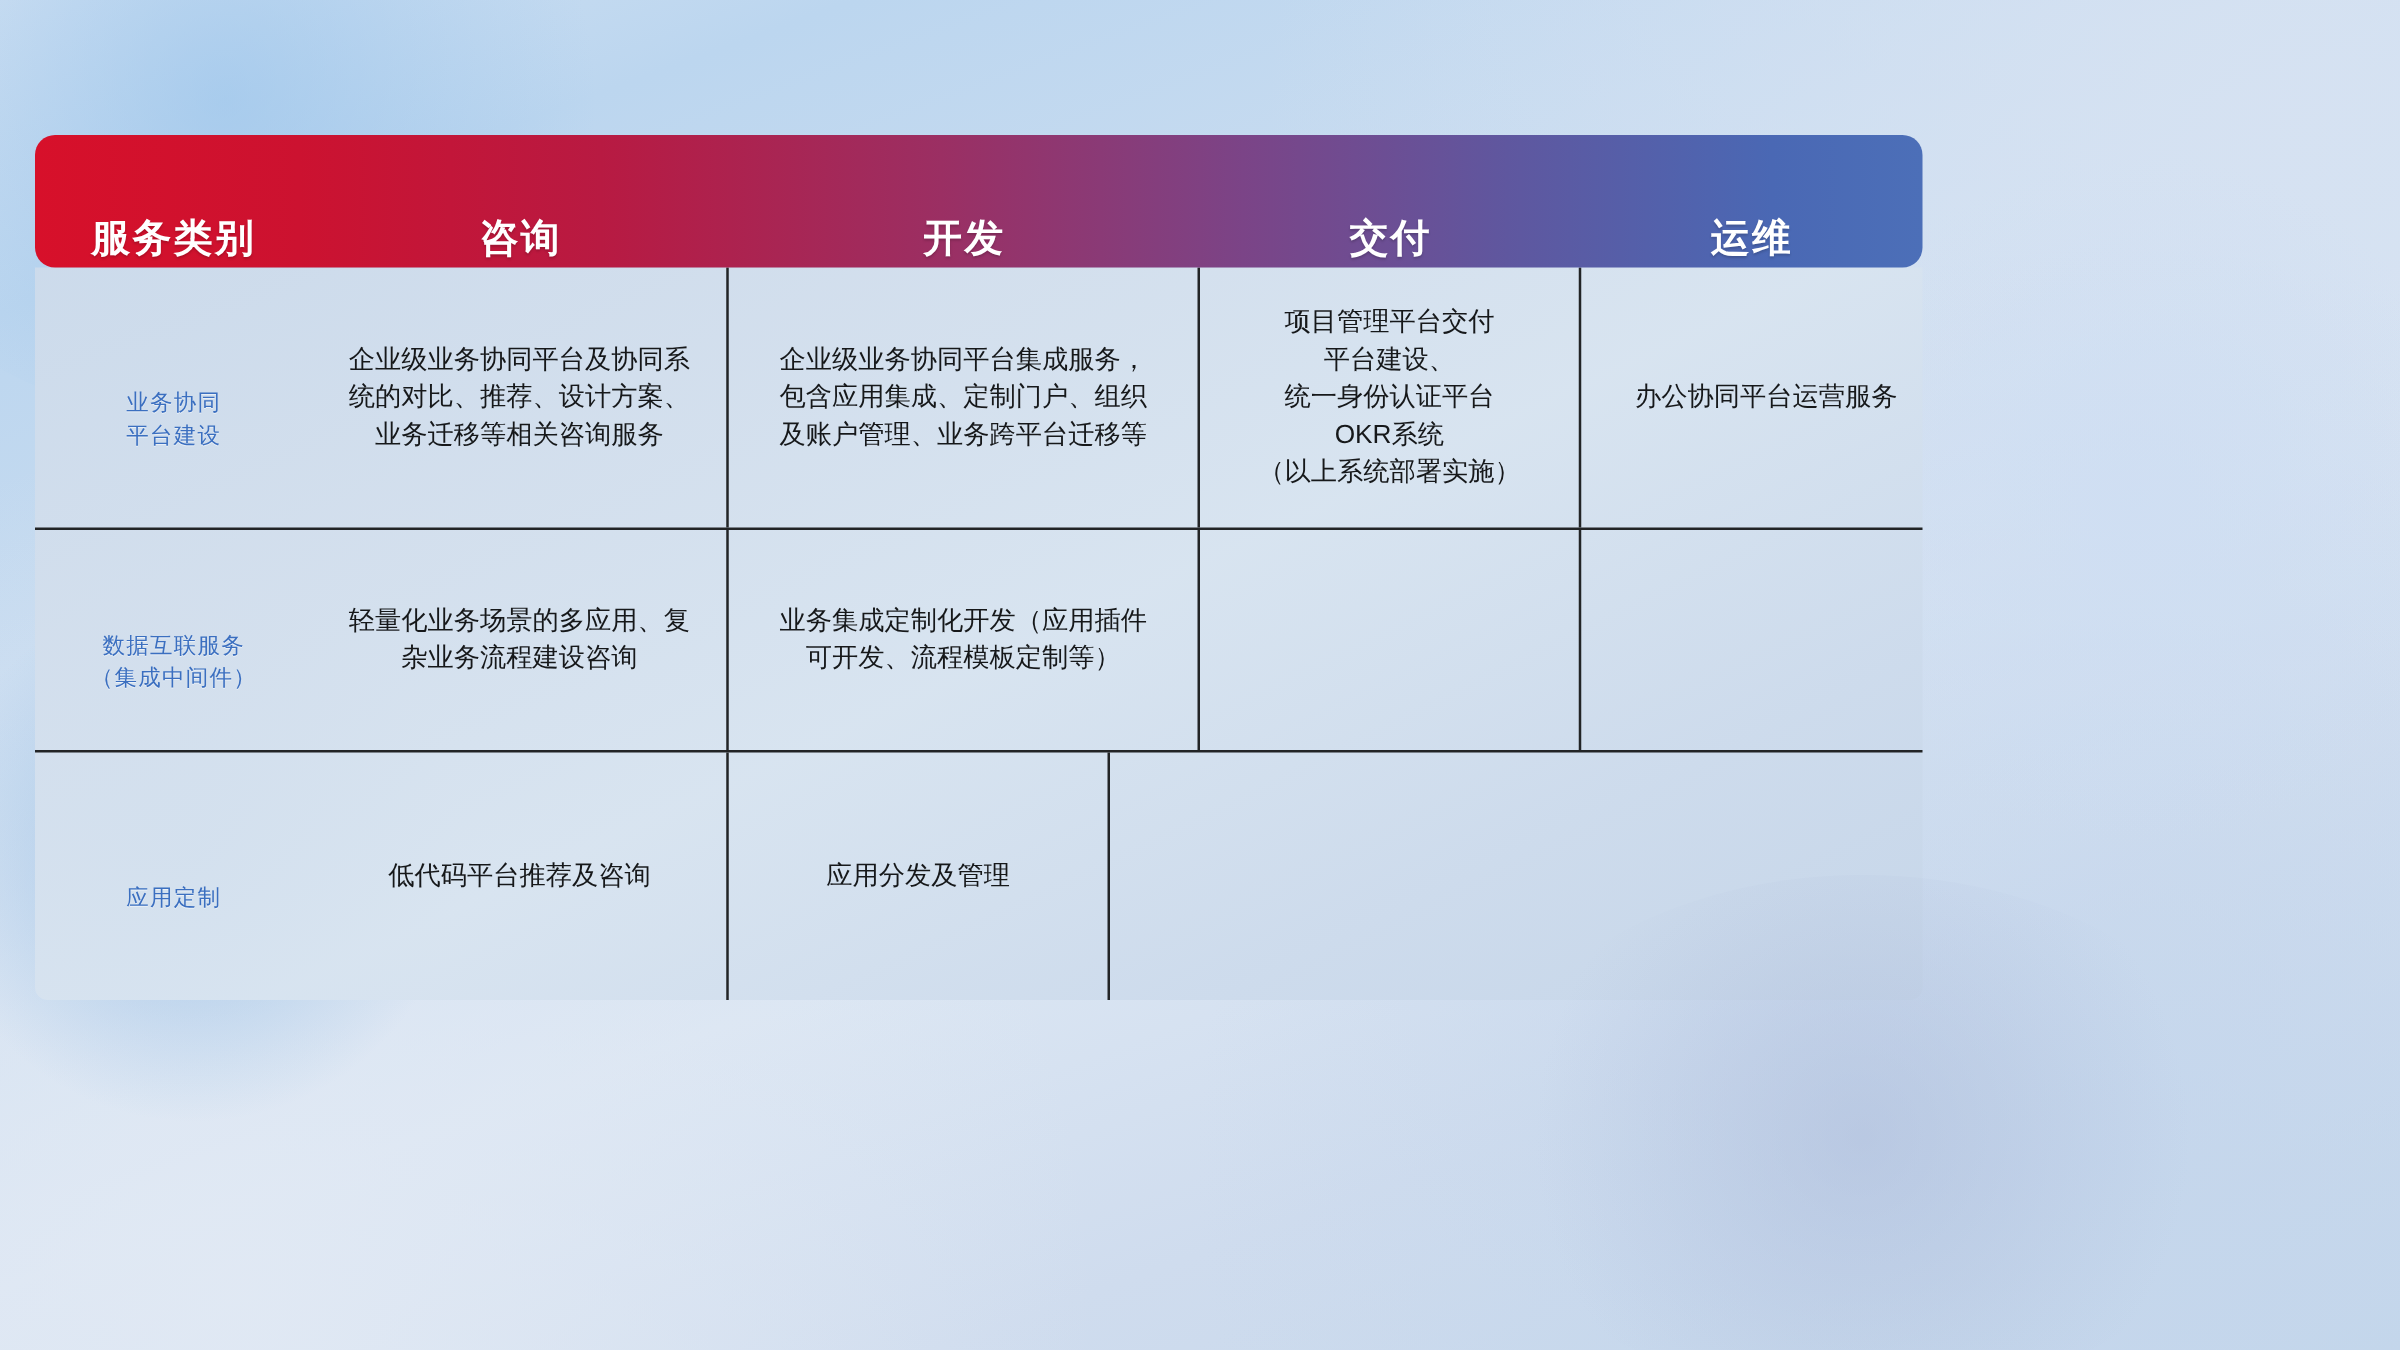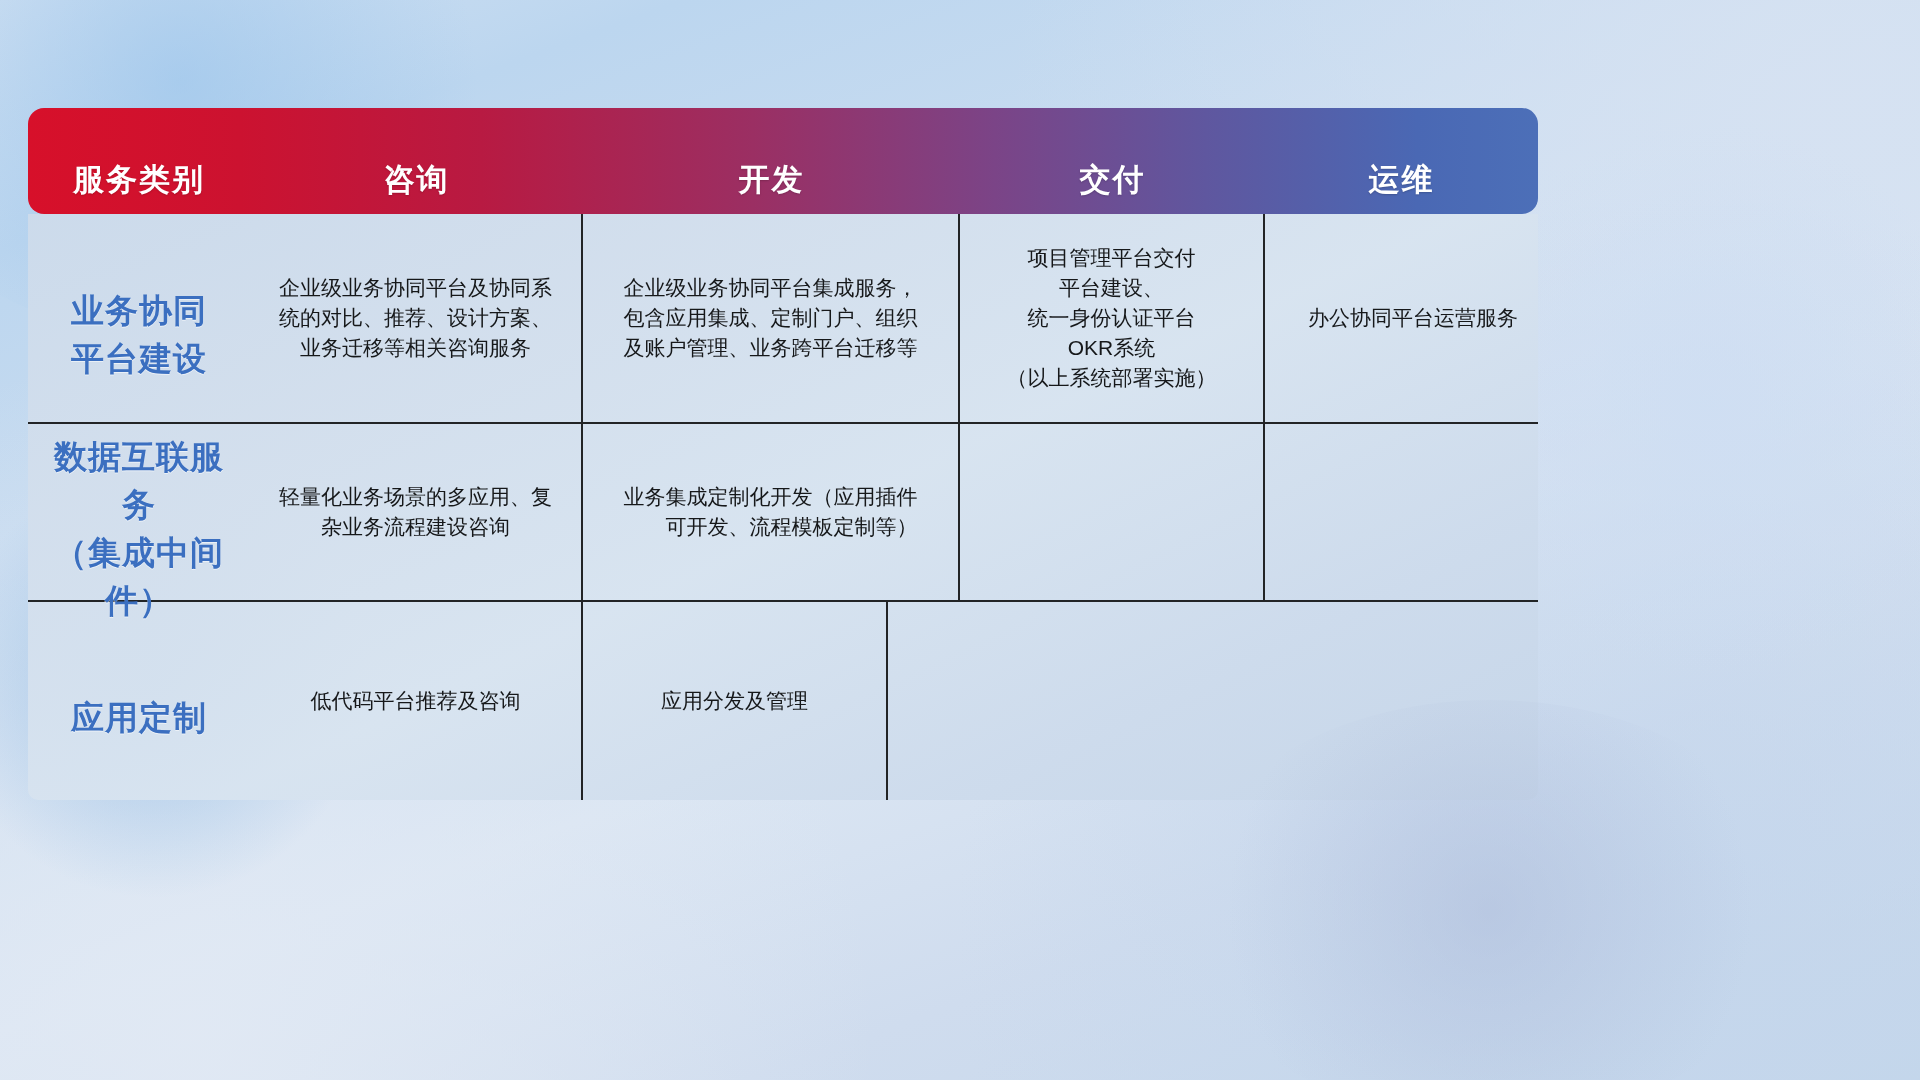--- a/index.html
+++ b/index.html
@@ -81,21 +81,21 @@
         #4a68b4 92%,
         #4c6fb8 100%);
     position: relative;
     z-index: 2;
   }
 
   .header-cell {
     display: flex;
     align-items: flex-end;
     justify-content: center;
-    padding-bottom: 13px;
+    padding-bottom: 2px;
     color: #ffffff;
     font-size: 31px;
     font-weight: 700;
     letter-spacing: 2px;
     text-shadow: 0 1px 2px rgba(0,0,0,0.18);
     box-sizing: border-box;
   }
 
   .body-grid {
     display: flex;
@@ -133,32 +133,32 @@
     white-space: pre-line;
   }
   .cell:last-child {
     border-right: none;
     padding-left: 39px;
   }
   
   .cell.label {
     border-right: none;
     color: #3b6fc0;
-    font-size: 33px;
-    font-weight: 700;
+    font-size: 18px;
+    font-weight: 400;
     letter-spacing: 1px;
     line-height: 1.45;
     text-shadow: 0 1px 0 rgba(255,255,255,0.55);
     margin-top: 34px;
   }
 
   
   .c0 { width: 222px; }
   .c1 { width: 333px; }
-  .c2 { width: 377px; text-align: right; }
+  .c2 { width: 377px; }
   .c3 { width: 305px; }
   .c4 { width: 273px; }
 
   .r0 { height: 210px; }
   .r1 { height: 178px; }
   .r2 { height: 198px; }
 </style>
 </head>
 <body>
 

